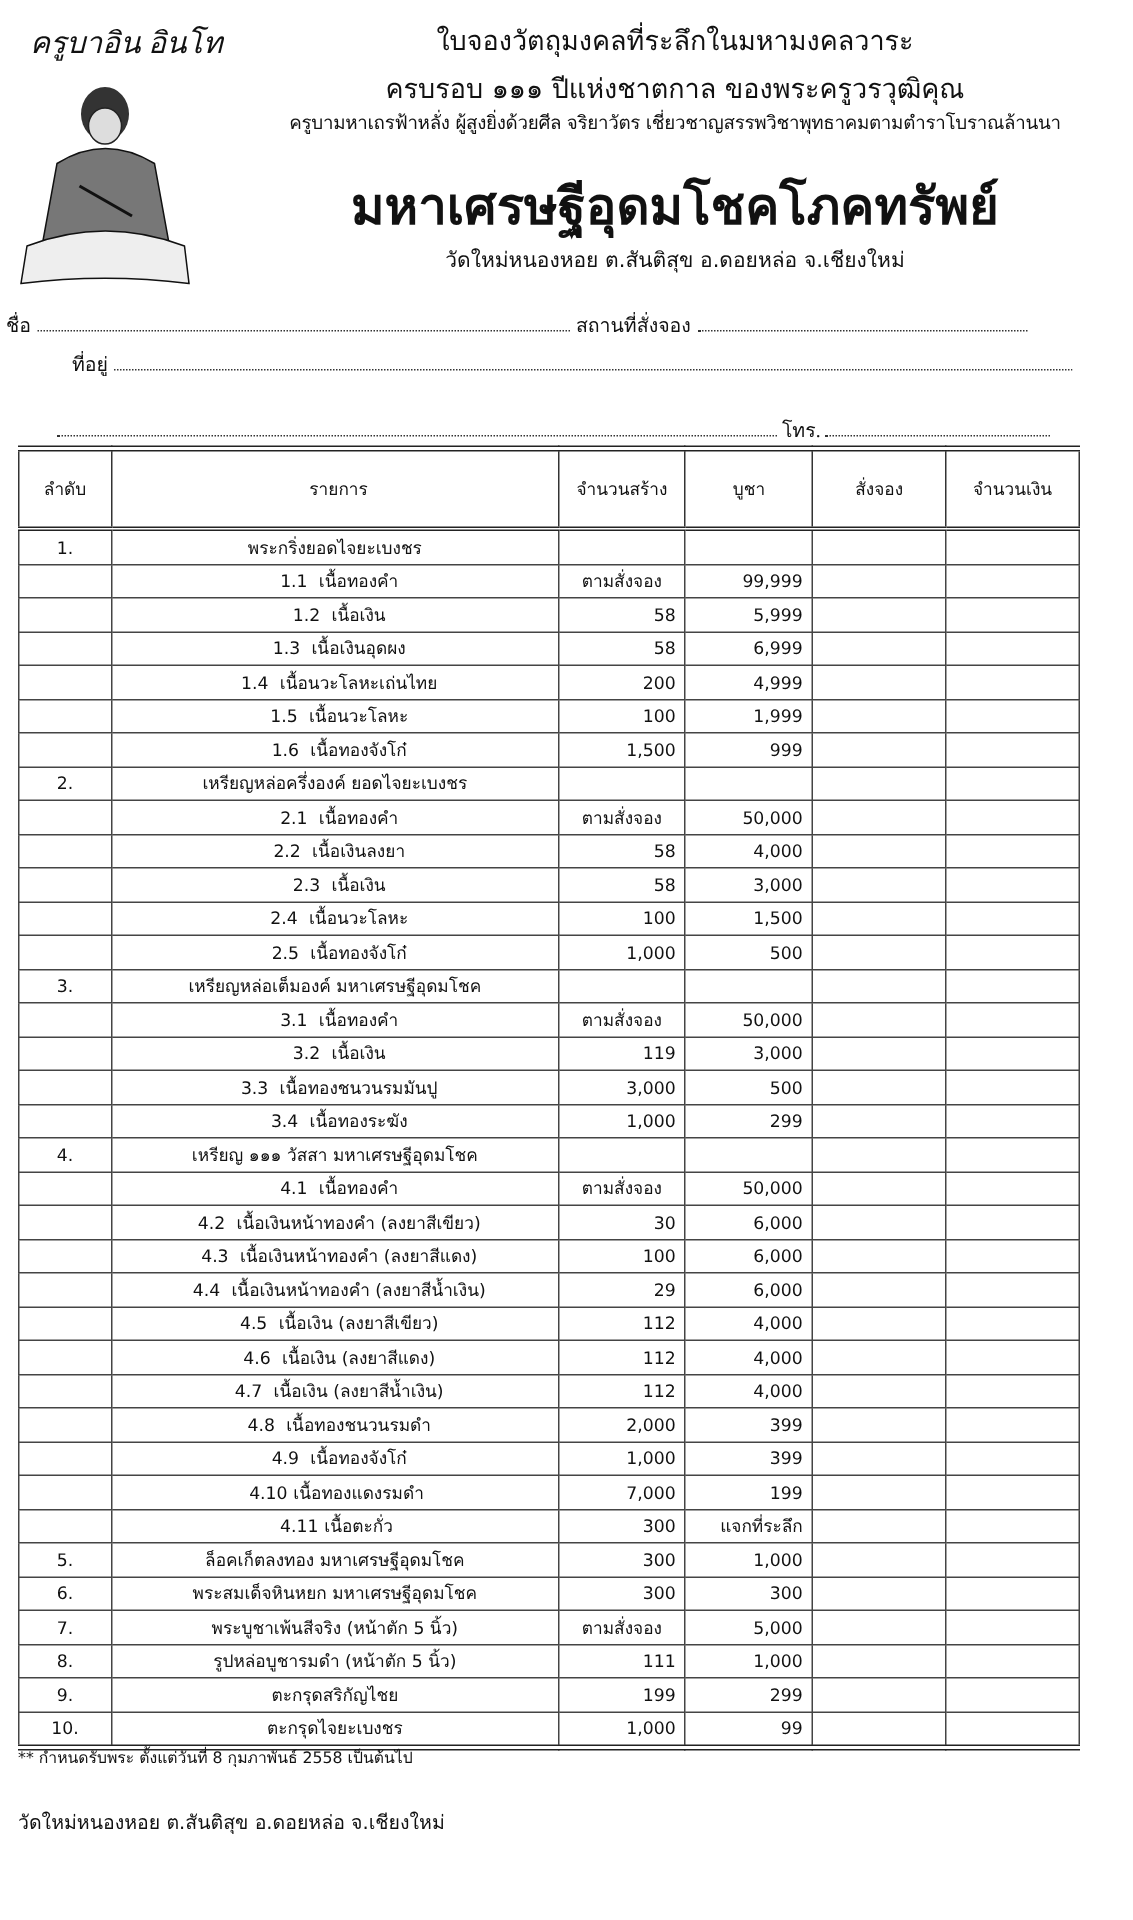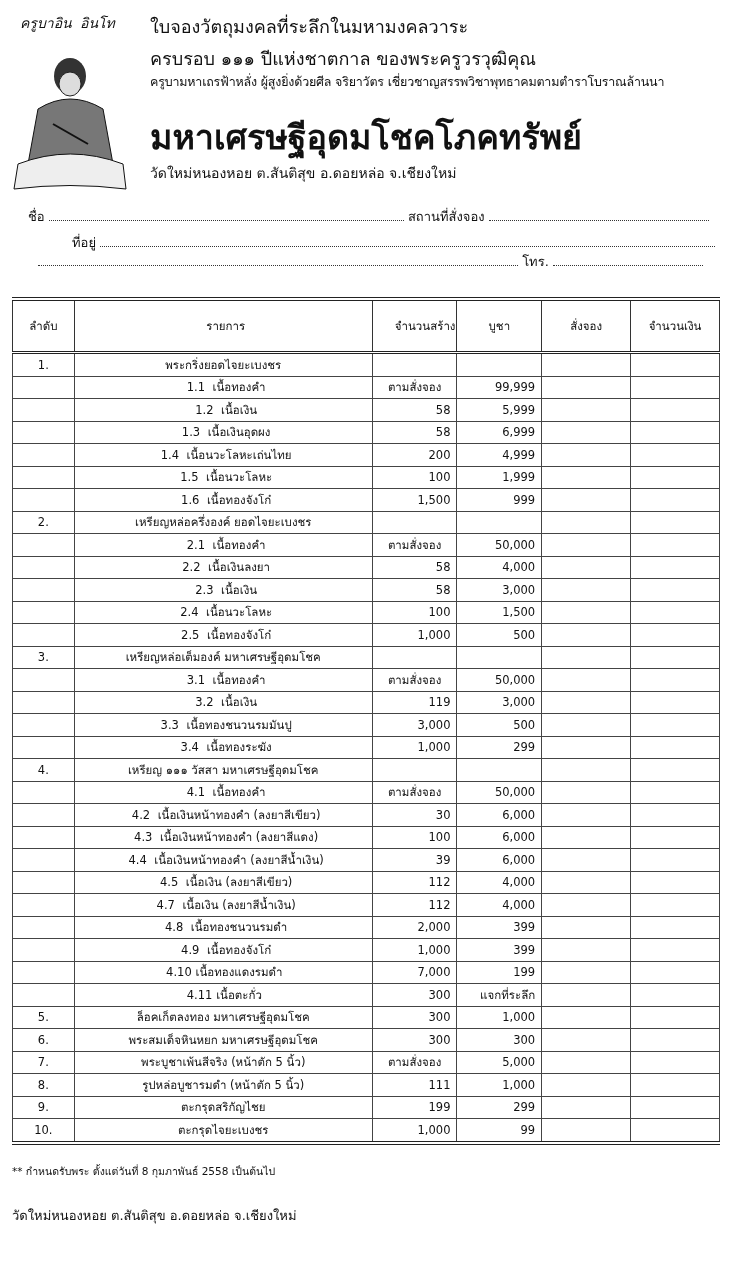--- a/index.html
+++ b/index.html
@@ -1,25 +1,25 @@
 <!DOCTYPE html>
 <html><head>
 <meta charset="utf-8">
 <style>
   html,body{margin:0;padding:0;background:#fff;}
   body{width:755px;height:1280px;position:relative;overflow:hidden;font-family:"DejaVu Sans",sans-serif;color:#111;}
   .portrait{position:absolute;left:8px;top:14px;width:125px;height:180px;}
-  .portrait-caption{position:absolute;left:20px;top:12px;font-family:Liberation Mono, monospace;font-style:italic;font-size:14px;}
-  .hdr{position:absolute;left:150px;width:600px;}
+  .portrait-caption{position:absolute;left:20px;top:12px;font-family:Liberation Serif, serif;font-style:italic;font-size:20px;}
+  .hdr{position:absolute;left:150px;width:600px;text-align:center;}
   .h1{top:12px;font-size:18px;}
   .h2{top:44px;font-size:18px;}
   .h3{top:72px;font-size:12.5px;letter-spacing:-0.2px;white-space:nowrap;}
   .h4{top:110px;font-size:34px;font-weight:bold;font-family:"DejaVu Serif",serif;}
   .h5{top:162px;font-size:14px;}
-  .form-line{position:absolute;left:28px;right:40px;font-size:13px;white-space:nowrap;overflow:hidden;}
+  .form-line{position:absolute;left:4px;right:40px;font-size:13px;white-space:nowrap;overflow:hidden;}
   .dots{display:inline-block;border-bottom:1px dotted #333;height:12px;vertical-align:baseline;}
   table.orders{position:absolute;left:12px;top:297px;width:708px;border-collapse:collapse;font-size:11.5px;}
   table.orders{border-top:4px double #222;border-bottom:4px double #222;}
   table.orders th{font-weight:normal;height:48px;border:1px solid #333;border-bottom:3px double #222;}
   table.orders td{height:21.5px;border:1px solid #444;padding:0 6px;}
   .c-idx{width:46px;text-align:center;margin-top:16px;}
   .c-item{width:270px;text-align:center;}
   .c-qty{width:68px;text-align:right;}
   .c-price{width:68px;text-align:right;}
   .c-ord{width:72px;}
@@ -53,32 +53,32 @@
 <div class="form-line" style="top:206px;">
   <span>ชื่อ</span>
   <span class="dots" style="width:355px;"></span>
   <span>สถานที่สั่งจอง</span>
   <span class="dots" style="width:220px;"></span>
 </div>
 <div class="form-line" style="top:232px;margin-left:44px;">
   <span>ที่อยู่</span>
   <span class="dots" style="width:655px;"></span>
 </div>
-<div class="form-line" style="top:251px;left:38px;">
+<div class="form-line" style="top:276px;left:38px;font-family:Liberation Serif, serif;">
   <span class="dots" style="width:480px;"></span>
   <span>โทร.</span>
   <span class="dots" style="width:150px;"></span>
 </div>
 
 <table class="orders">
   <thead>
     <tr>
       <th class="c-idx">ลำดับ</th>
       <th class="c-item" style="padding-left:6px;">รายการ</th>
-      <th class="c-qty" style="text-align:right;">จำนวนสร้าง</th>
+      <th class="c-qty" style="text-align:center;">จำนวนสร้าง</th>
       <th class="c-price" style="text-align:center;">บูชา</th>
       <th class="c-ord">สั่งจอง</th>
       <th class="c-amt">จำนวนเงิน</th>
     </tr>
   </thead>
   <tbody id="tbody">
       <tr>
         <td class="c-idx">1.</td>
         <td class="c-item"><span>พระกริ่งยอดไจยะเบงชร</span></td>
         <td class="c-qty"></td>
@@ -250,28 +250,36 @@
         <td class="c-idx"></td>
         <td class="c-item"><span class="subnum">4.3</span> <span>เนื้อเงินหน้าทองคำ (ลงยาสีแดง)</span></td>
         <td class="c-qty">100</td>
         <td class="c-price">6,000</td>
         <td class="c-ord"></td>
         <td class="c-amt"></td>
       </tr>
       <tr class="sub">
         <td class="c-idx"></td>
         <td class="c-item"><span class="subnum">4.4</span> <span>เนื้อเงินหน้าทองคำ (ลงยาสีน้ำเงิน)</span></td>
-        <td class="c-qty">39</td>
+        <td class="c-qty">29</td>
         <td class="c-price">6,000</td>
         <td class="c-ord"></td>
         <td class="c-amt"></td>
       </tr>
       <tr class="sub">
         <td class="c-idx"></td>
         <td class="c-item"><span class="subnum">4.5</span> <span>เนื้อเงิน (ลงยาสีเขียว)</span></td>
+        <td class="c-qty">112</td>
+        <td class="c-price">4,000</td>
+        <td class="c-ord"></td>
+        <td class="c-amt"></td>
+      </tr>
+      <tr class="sub">
+        <td class="c-idx"></td>
+        <td class="c-item"><span class="subnum">4.6</span> <span>เนื้อเงิน (ลงยาสีแดง)</span></td>
         <td class="c-qty">112</td>
         <td class="c-price">4,000</td>
         <td class="c-ord"></td>
         <td class="c-amt"></td>
       </tr>
       <tr class="sub">
         <td class="c-idx"></td>
         <td class="c-item"><span class="subnum">4.7</span> <span>เนื้อเงิน (ลงยาสีน้ำเงิน)</span></td>
         <td class="c-qty">112</td>
         <td class="c-price">4,000</td>

